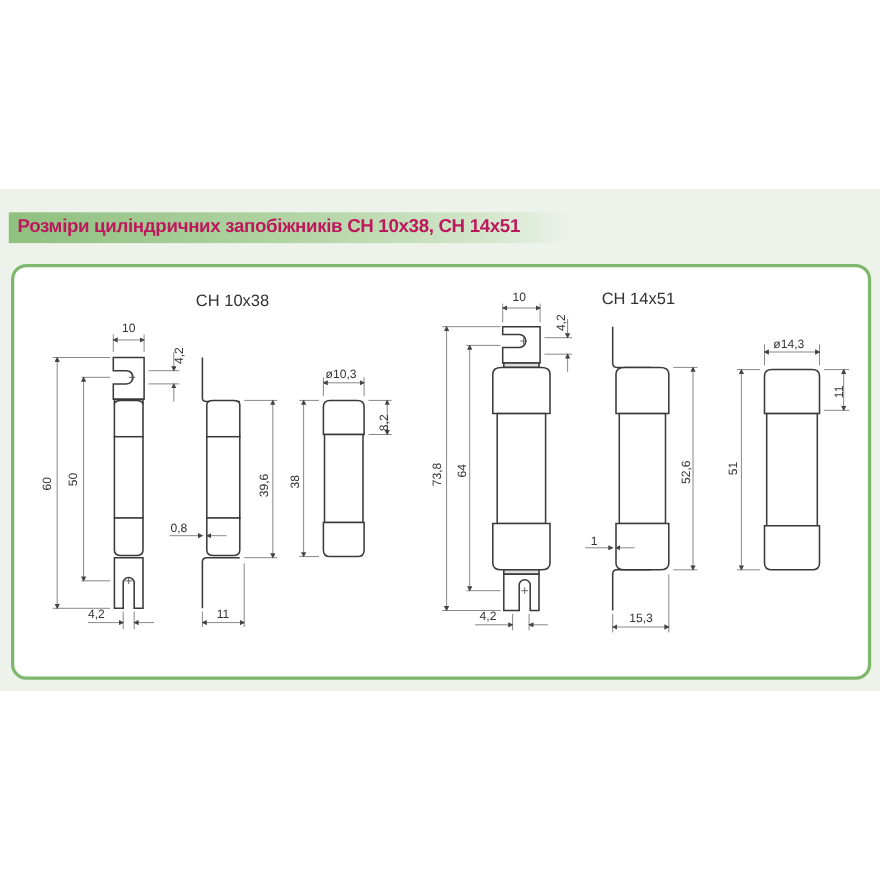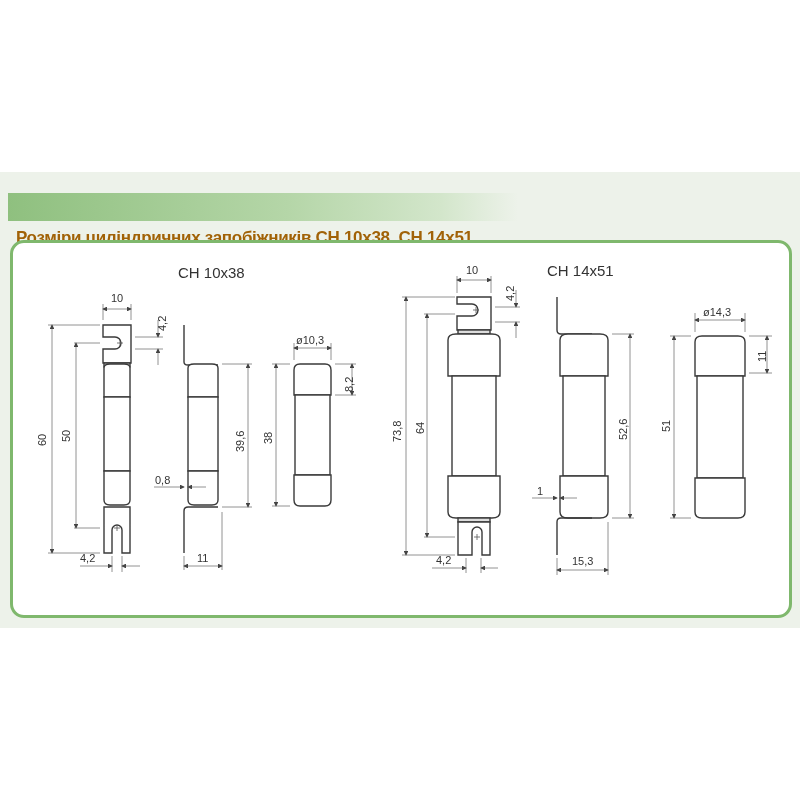--- a/index.html
+++ b/index.html
@@ -1,20 +1,20 @@
 <!DOCTYPE html>
 <html><head>
 <meta charset="utf-8">
 <style>
   html, body { margin: 0; padding: 0; }
   body { width: 800px; height: 800px; background: #ffffff; position: relative; overflow: hidden; font-family: "Liberation Sans", sans-serif; }
   .band { position: absolute; left: 0; top: 172px; width: 800px; height: 456px; background: #edf2ea; }
   .header-bar { position: absolute; left: 8px; top: 193px; width: 510px; height: 28px;
     background: linear-gradient(to right, #8fc07f 0%, #b5d6a8 55%, #d3e6cb 85%, rgba(237,242,234,0) 100%); }
-  .header-title { position: absolute; left: 16px; top: 196px; font-size: 17px; font-weight: bold; color: #a16207; letter-spacing: -0.3px; white-space: nowrap; margin-top: 32px; }
+  .header-title { position: absolute; left: 16px; top: 196px; font-size: 17px; font-weight: bold; color: #be185d; letter-spacing: -0.3px; white-space: nowrap; }
   .frame { position: absolute; left: 10px; top: 240px; width: 776px; height: 372px; background: #ffffff; border: 3px solid #7fb86d; border-radius: 14px; }
   svg.drawing { position: absolute; left: 0; top: 0; }
   svg text { font-family: "Liberation Sans", sans-serif; fill: #333; }
 </style>
 </head>
 <body>
 
 <div class="band"></div>
 <div class="header-bar"></div>
 <div class="header-title">Розміри циліндричних запобіжників CH 10x38, CH 14x51</div>

